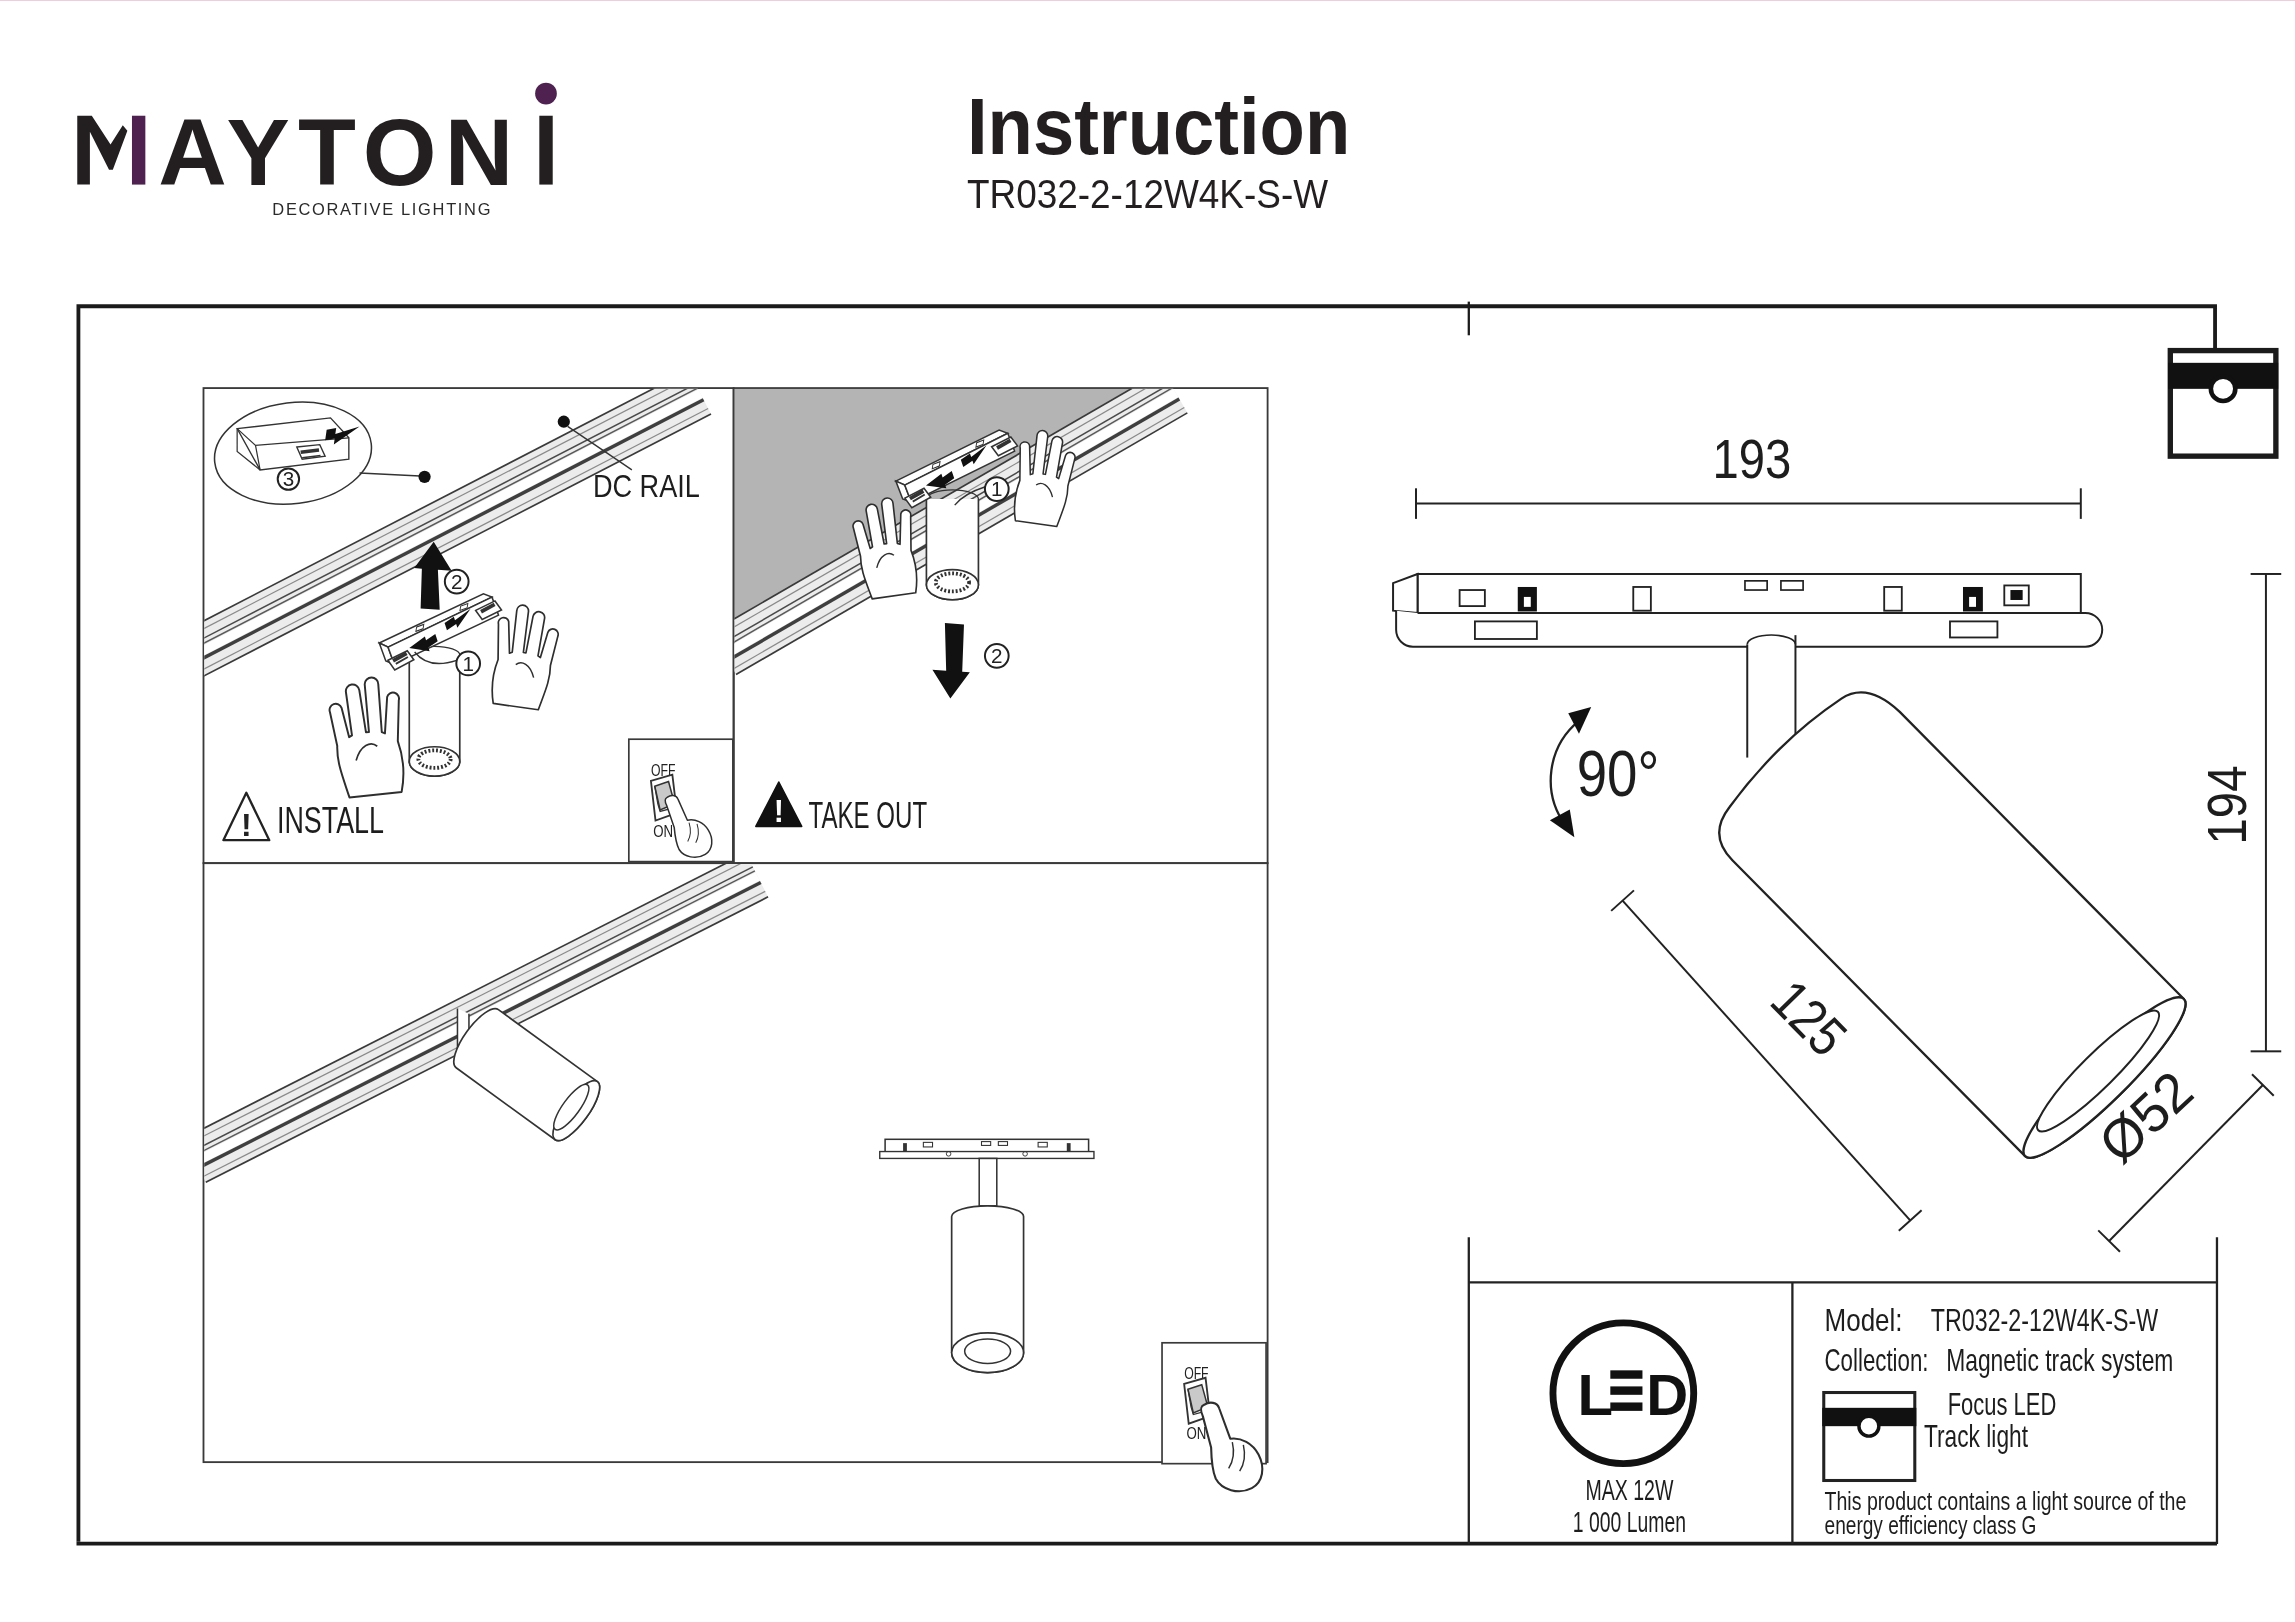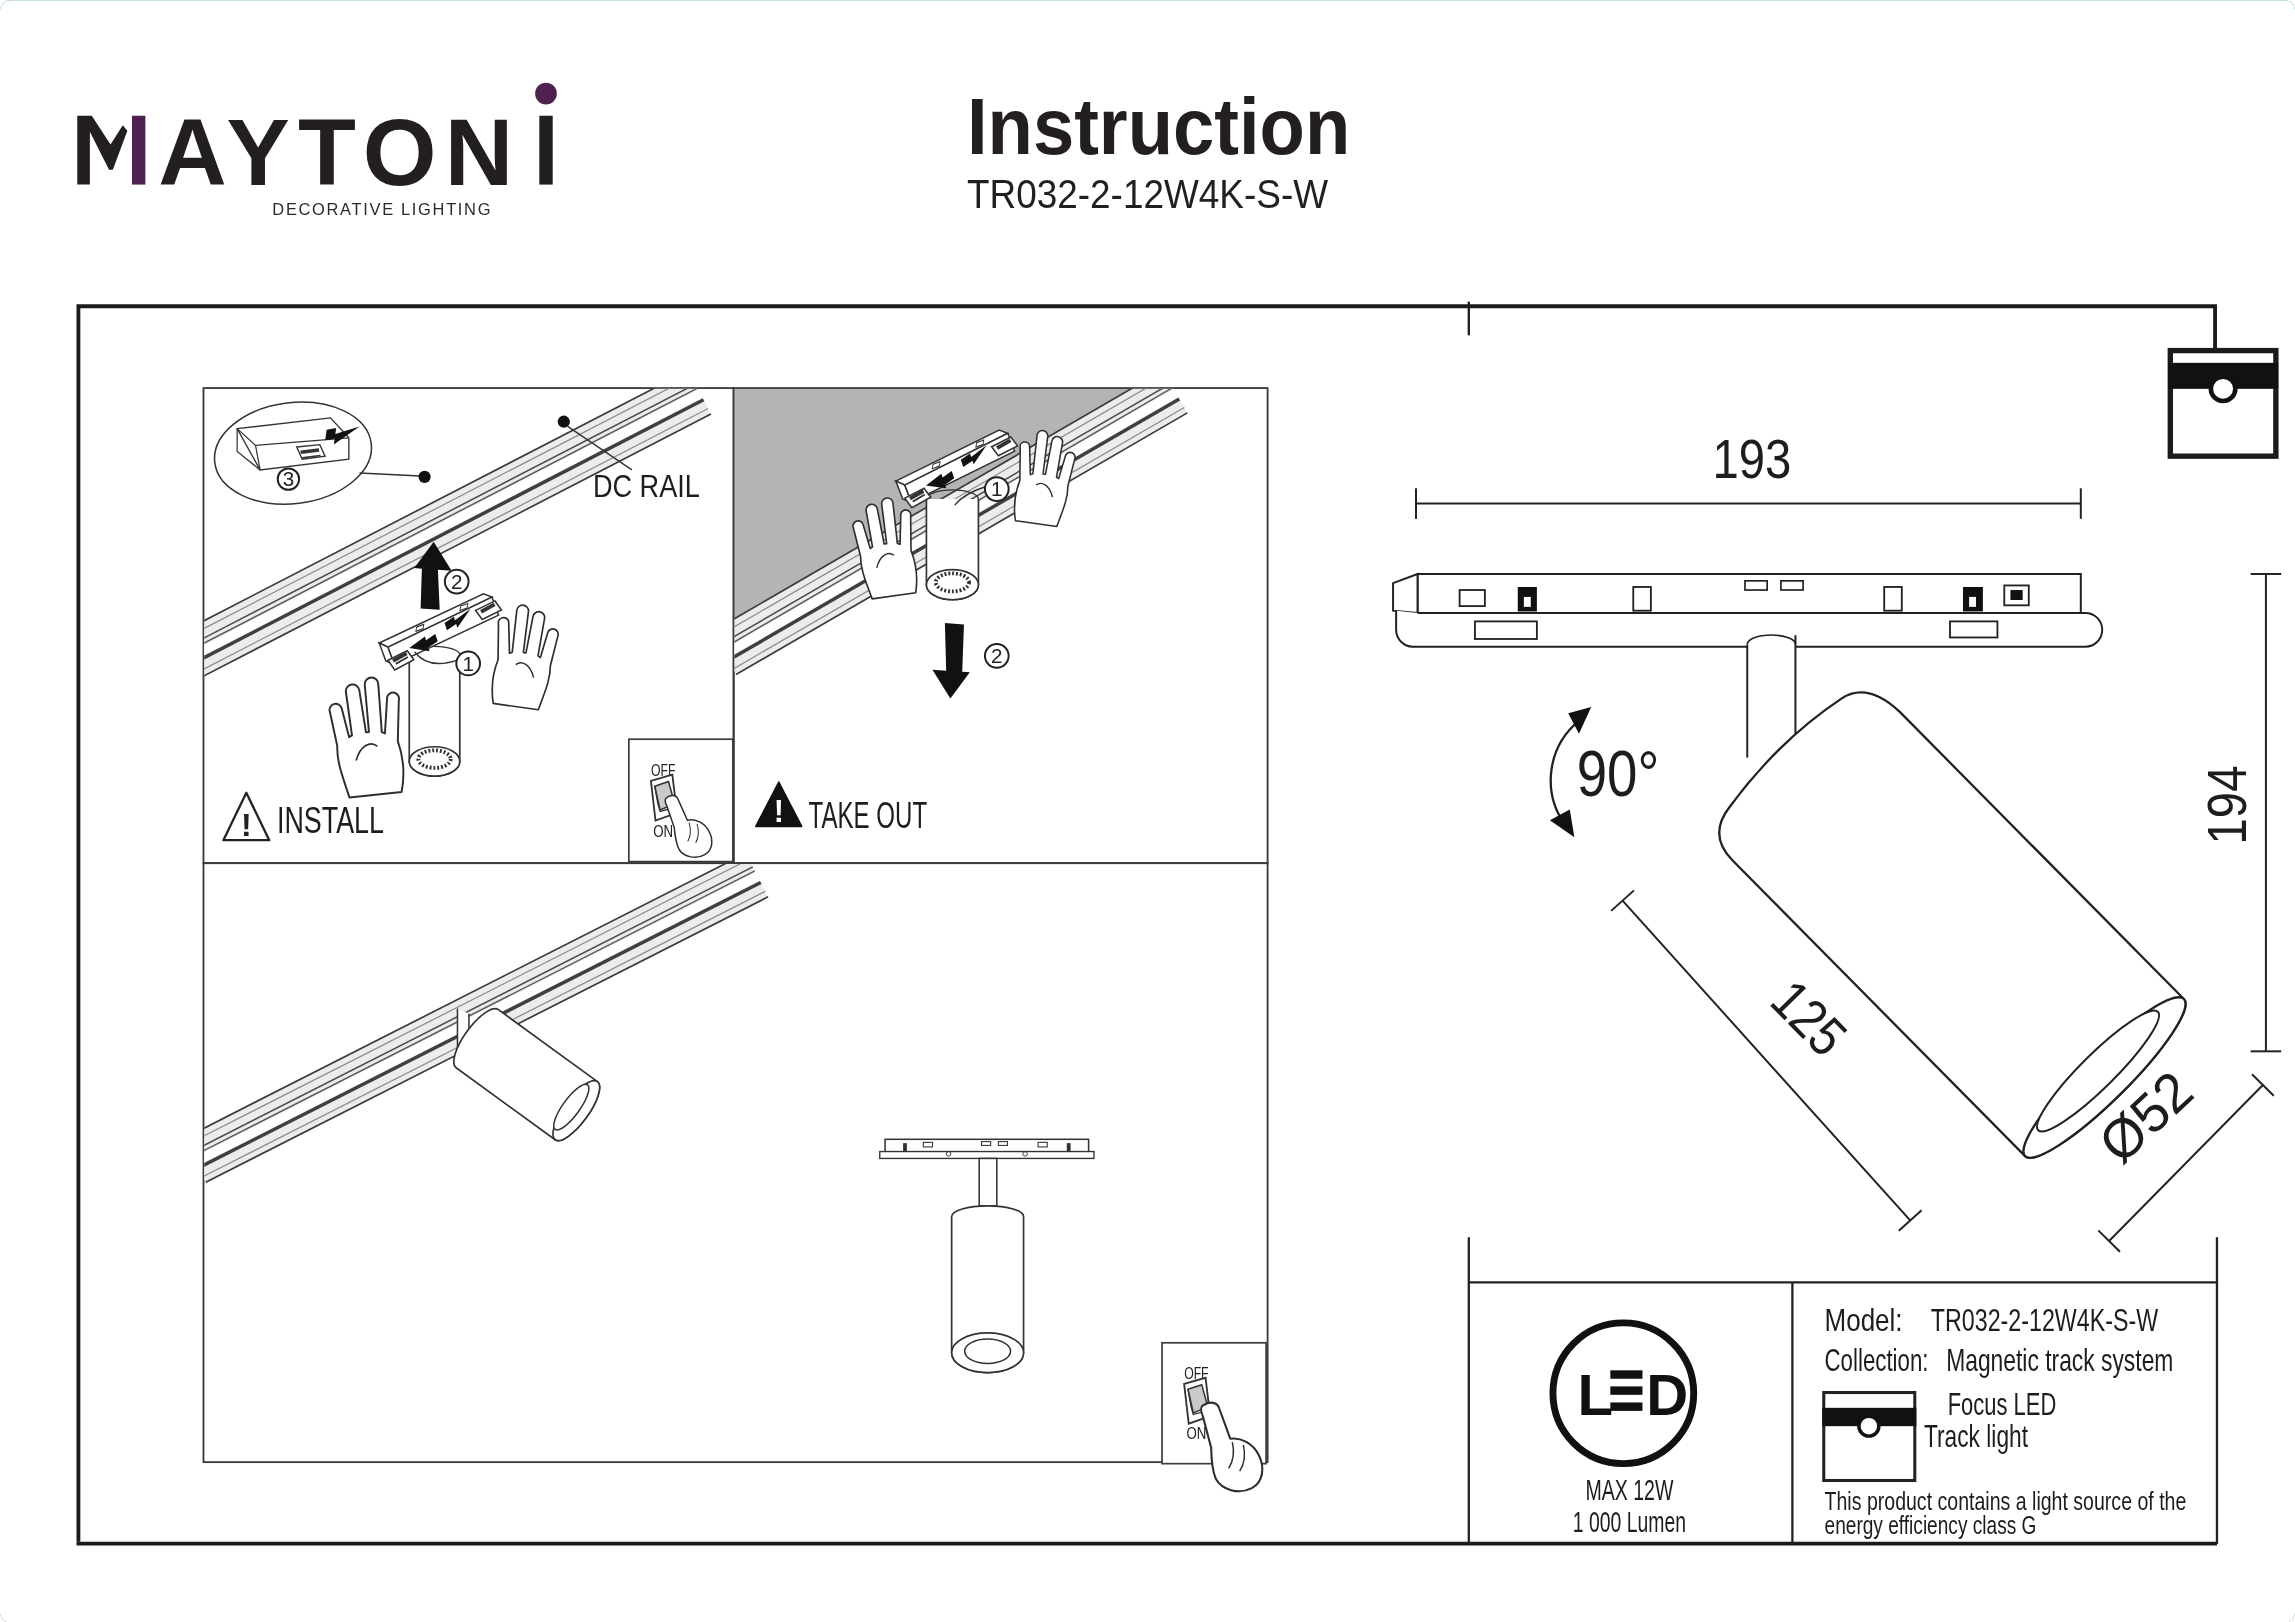--- a/index.html
+++ b/index.html
@@ -1,16 +1,16 @@
 <!DOCTYPE html>
 <html style="font-size:12.2px"><head>
 <meta charset="utf-8">
 <style>
 html,body{margin:0;padding:0;background:#ffffff;}
-.page{position:relative;width:2295px;height:1623px;background:#15803d;overflow:hidden;font-family:"Liberation Sans", sans-serif;border-radius:11px;}
+.page{position:relative;width:2295px;height:1623px;background:#be185d;overflow:hidden;font-family:"Liberation Sans", sans-serif;}
 svg text{font-family:"Liberation Sans", sans-serif;}
 </style>
 </head>
 <body>
 <div class="page">
 <svg width="2295" height="1623" viewBox="0 0 3000 2121" xmlns="http://www.w3.org/2000/svg">
 <defs>
 <clipPath id="clipInstall">
           <rect x="267" y="508" width="691" height="619"></rect>
         </clipPath>

